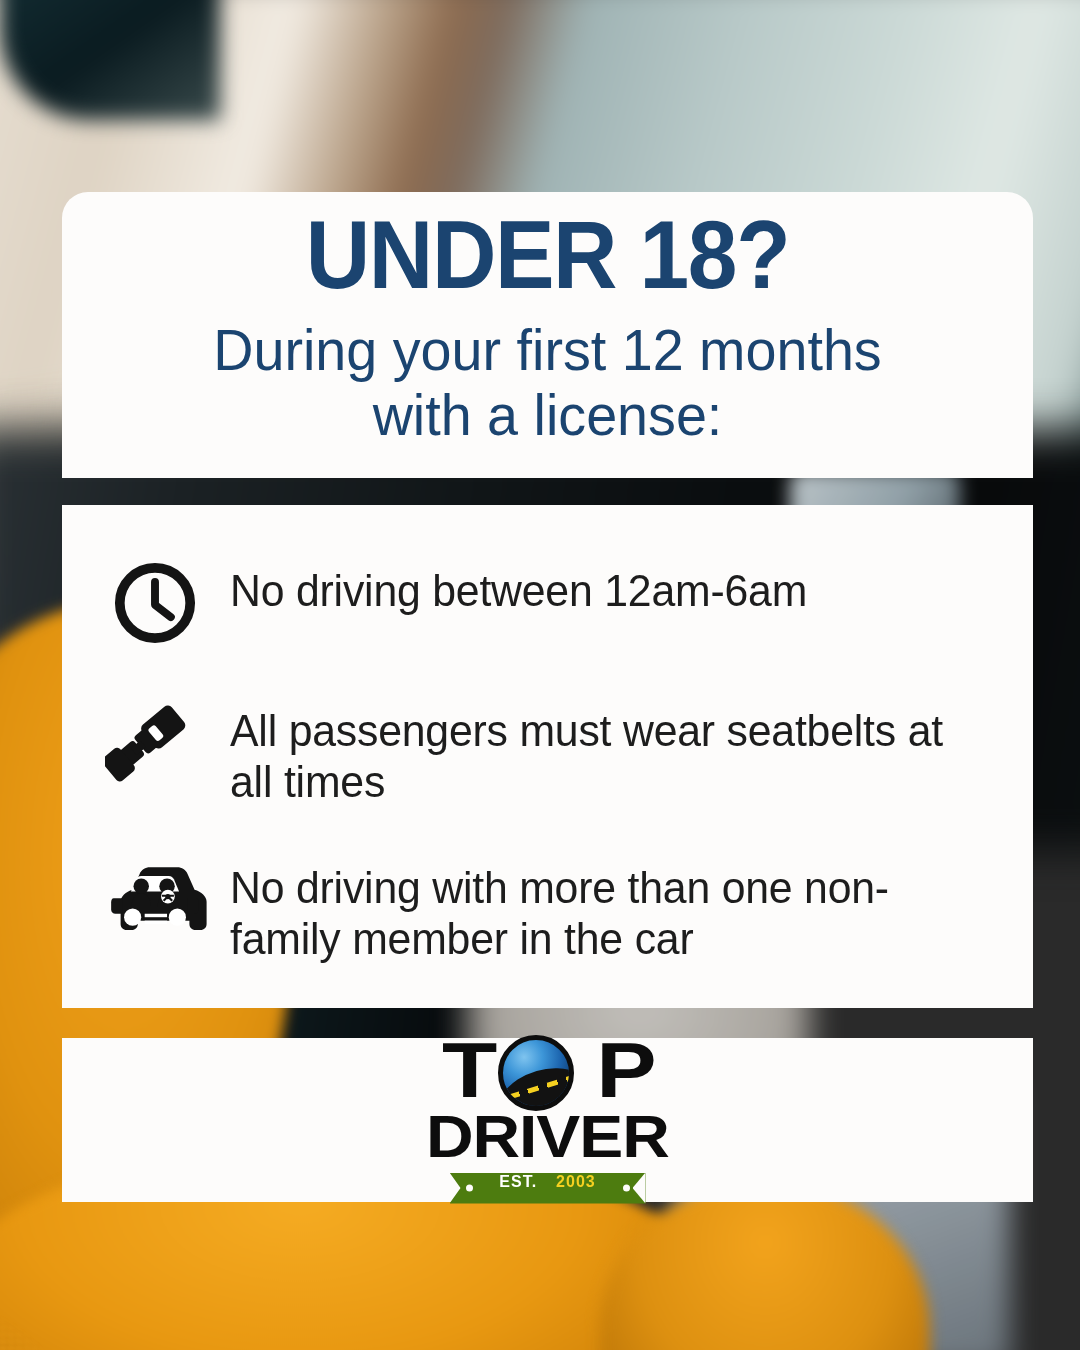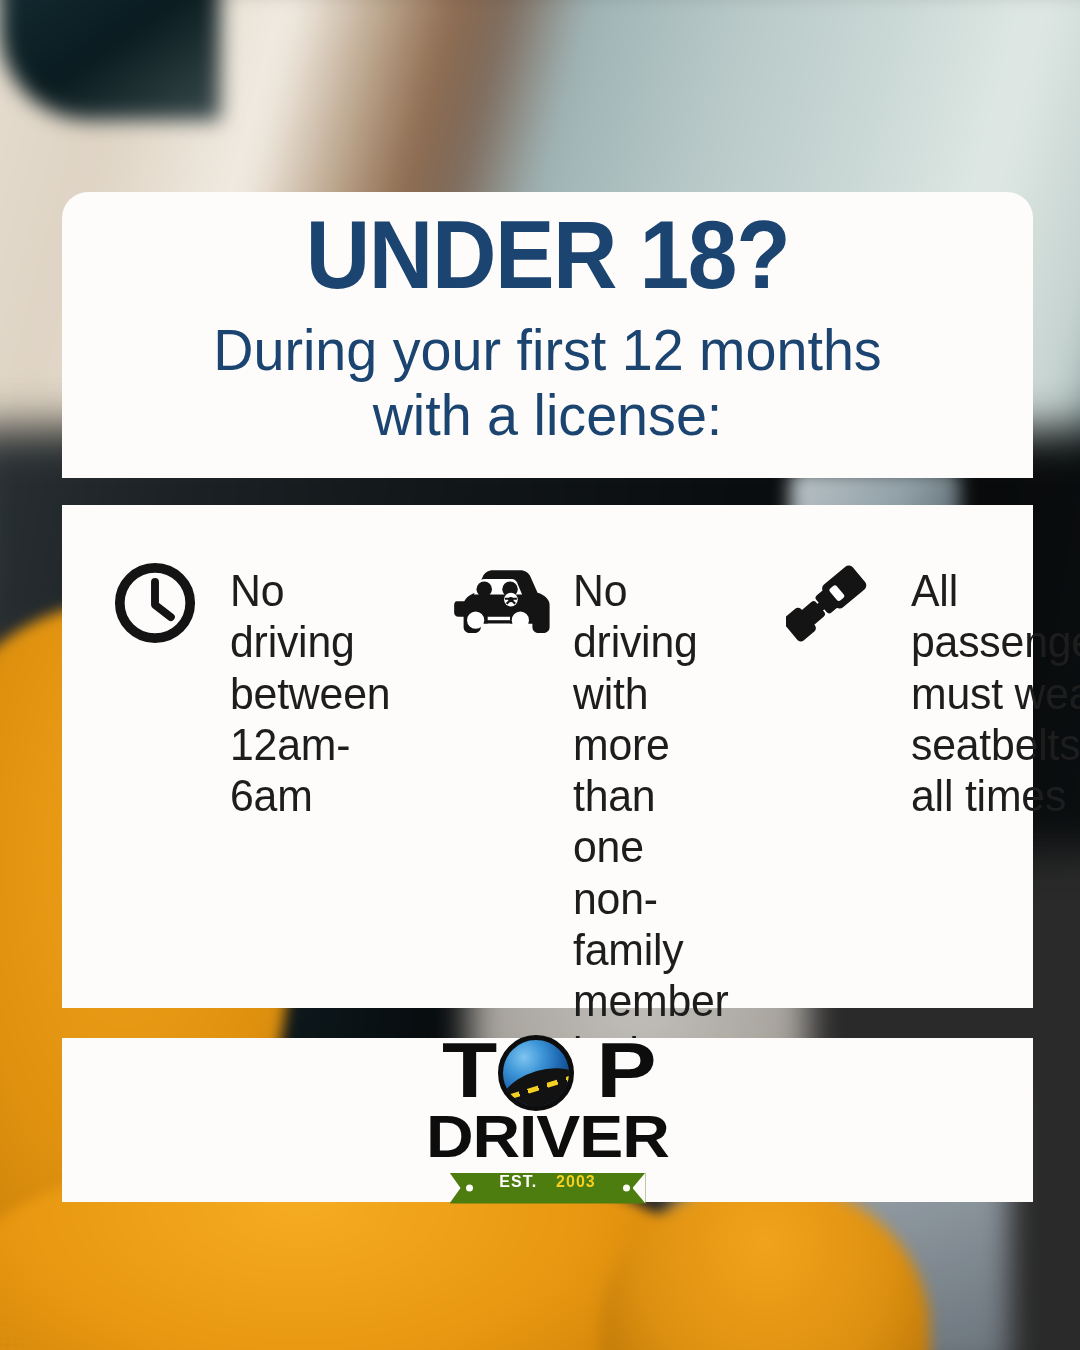--- a/index.html
+++ b/index.html
@@ -203,21 +203,21 @@
     line-height: 1.12;
     margin-top: 14px;
     transform: scaleX(.96);
   }
 
   .card-body {
     top: 505px;
     height: 503px;
     padding: 50px 34px 20px 38px;
     display: flex;
-    flex-direction: row;
+    flex-direction: column;
     gap: 44px;
   }
 
   .rule {
     display: flex;
     align-items: flex-start;
     gap: 20px;
   }
   .rule-icon {
     flex: 0 0 110px;
@@ -369,20 +369,39 @@
   <div class="card card-body">
 
     <div class="rule">
       <span class="rule-icon">
         <svg width="88" height="88" viewBox="0 0 100 100" aria-hidden="true">
           <circle cx="50" cy="50" r="40" fill="none" stroke="#141414" stroke-width="11"></circle>
           <path d="M50 26 V52 L68 66" fill="none" stroke="#141414" stroke-width="9" stroke-linecap="round" stroke-linejoin="round"></path>
         </svg>
       </span>
       <span class="rule-text">No driving between 12am-6am</span>
+    </div>
+
+    <div class="rule">
+      <span class="rule-icon">
+        <svg width="100" height="96" viewBox="0 0 110 110" aria-hidden="true">
+          <g fill="#141414" transform="rotate(-40 55 55)">
+
+            <rect x="52" y="30" width="44" height="34" rx="6"></rect>
+            <rect x="40" y="34" width="16" height="26" rx="4"></rect>
+            <rect x="58" y="38" width="10" height="18" rx="3" fill="#fff"></rect>
+
+            <rect x="12" y="36" width="26" height="22" rx="4"></rect>
+            <rect x="30" y="42" width="14" height="10" rx="2"></rect>
+
+            <rect x="-6" y="30" width="26" height="34" rx="5"></rect>
+          </g>
+        </svg>
+      </span>
+      <span class="rule-text">All passengers must wear seatbelts at all times</span>
     </div>
 
     <div class="rule">
       <span class="rule-icon">
         <svg width="104" height="86" viewBox="0 0 120 100" aria-hidden="true">
           <g fill="#141414">
             <path d="M20 52c0-6 6-12 14-14l8-18c2-5 7-8 12-8h32c5 0 10 3 12 8l8 18c8 2 14 8 14 14v26c0 4-3 7-7 7h-6c-4 0-7-3-7-7v-4H40v4c0 4-3 7-7 7h-6c-4 0-7-3-7-7z"></path>
             <path d="M44 22h32c3 0 5 2 6 4l6 14H32l6-14c1-2 3-4 6-4z" fill="#fff"></path>
             <circle cx="44" cy="34" r="9" fill="#141414"></circle>
             <circle cx="74" cy="34" r="9" fill="#141414"></circle>
@@ -396,39 +415,20 @@
             <rect x="48" y="66" width="26" height="4" fill="#fff"></rect>
             <rect x="48" y="74" width="26" height="4" fill="#fff"></rect>
             <path d="M12 48h10v18H14c-3 0-5-2-5-5v-8c0-3 1-5 3-5z"></path>
             <path d="M108 48h-10v18h8c3 0 5-2 5-5v-8c0-3-1-5-3-5z"></path>
           </g>
         </svg>
       </span>
       <span class="rule-text">No driving with more than one non-family member in the car</span>
     </div>
 
-    <div class="rule">
-      <span class="rule-icon">
-        <svg width="100" height="96" viewBox="0 0 110 110" aria-hidden="true">
-          <g fill="#141414" transform="rotate(-40 55 55)">
-
-            <rect x="52" y="30" width="44" height="34" rx="6"></rect>
-            <rect x="40" y="34" width="16" height="26" rx="4"></rect>
-            <rect x="58" y="38" width="10" height="18" rx="3" fill="#fff"></rect>
-
-            <rect x="12" y="36" width="26" height="22" rx="4"></rect>
-            <rect x="30" y="42" width="14" height="10" rx="2"></rect>
-
-            <rect x="-6" y="30" width="26" height="34" rx="5"></rect>
-          </g>
-        </svg>
-      </span>
-      <span class="rule-text">All passengers must wear seatbelts at all times</span>
-    </div>
-
   </div>
 
   <div class="card card-logo">
     <div class="logo-wrap">
       <div class="logo-top">
         <span class="logo-t">T</span>
         <span class="logo-globe">
           <span class="logo-road"></span>
           <span class="logo-roadline"></span>
         </span>

